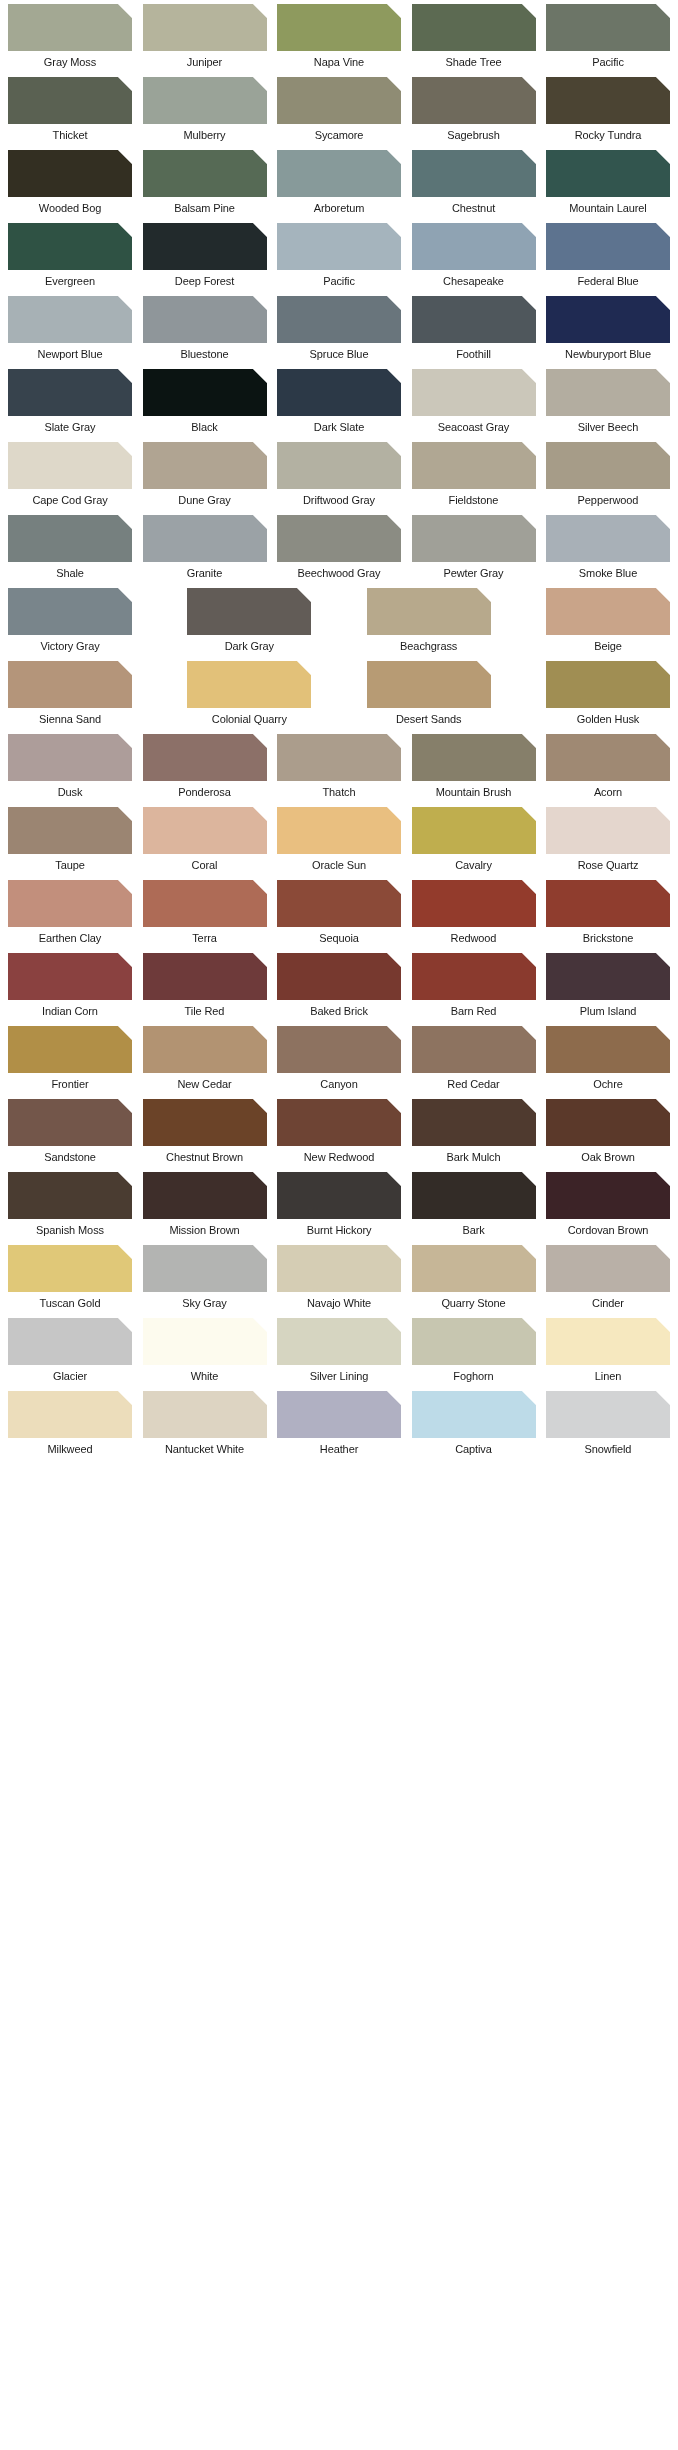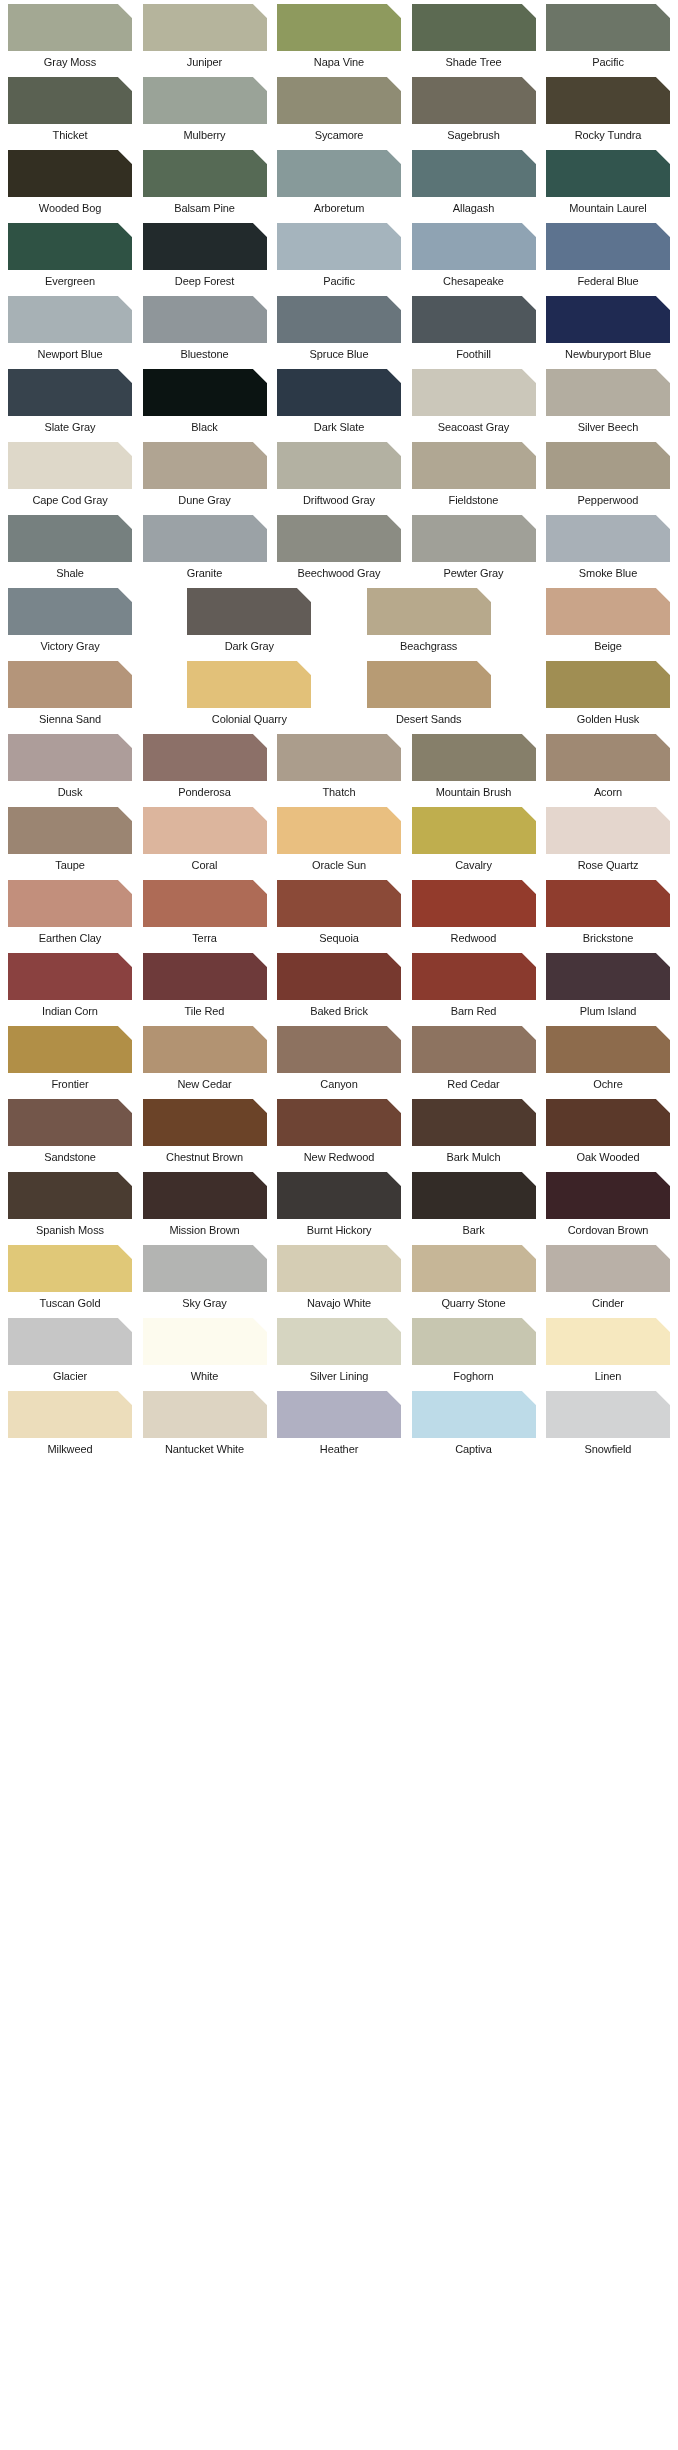--- a/index.html
+++ b/index.html
@@ -192,21 +192,21 @@
           <div class="fold-leaf"></div>
         </div>
         <span class="swatch-label">Arboretum</span>
       </div>
       <div class="swatch-cell">
         <div class="swatch-chip">
           <div class="chip-body" style="background: rgb(91, 116, 118);"></div>
           <div class="fold-notch"></div>
           <div class="fold-leaf"></div>
         </div>
-        <span class="swatch-label">Allagash</span>
+        <span class="swatch-label">Chestnut</span>
       </div>
       <div class="swatch-cell">
         <div class="swatch-chip">
           <div class="chip-body" style="background: rgb(50, 85, 78);"></div>
           <div class="fold-notch"></div>
           <div class="fold-leaf"></div>
         </div>
         <span class="swatch-label">Mountain Laurel</span>
       </div>
     </div>
@@ -730,21 +730,21 @@
           <div class="fold-leaf"></div>
         </div>
         <span class="swatch-label">Bark Mulch</span>
       </div>
       <div class="swatch-cell">
         <div class="swatch-chip">
           <div class="chip-body" style="background: rgb(91, 57, 42);"></div>
           <div class="fold-notch"></div>
           <div class="fold-leaf"></div>
         </div>
-        <span class="swatch-label">Oak Wooded</span>
+        <span class="swatch-label">Oak Brown</span>
       </div>
     </div>
     <div class="swatch-row">
       <div class="swatch-cell">
         <div class="swatch-chip">
           <div class="chip-body" style="background: rgb(74, 60, 49);"></div>
           <div class="fold-notch"></div>
           <div class="fold-leaf"></div>
         </div>
         <span class="swatch-label">Spanish Moss</span>

